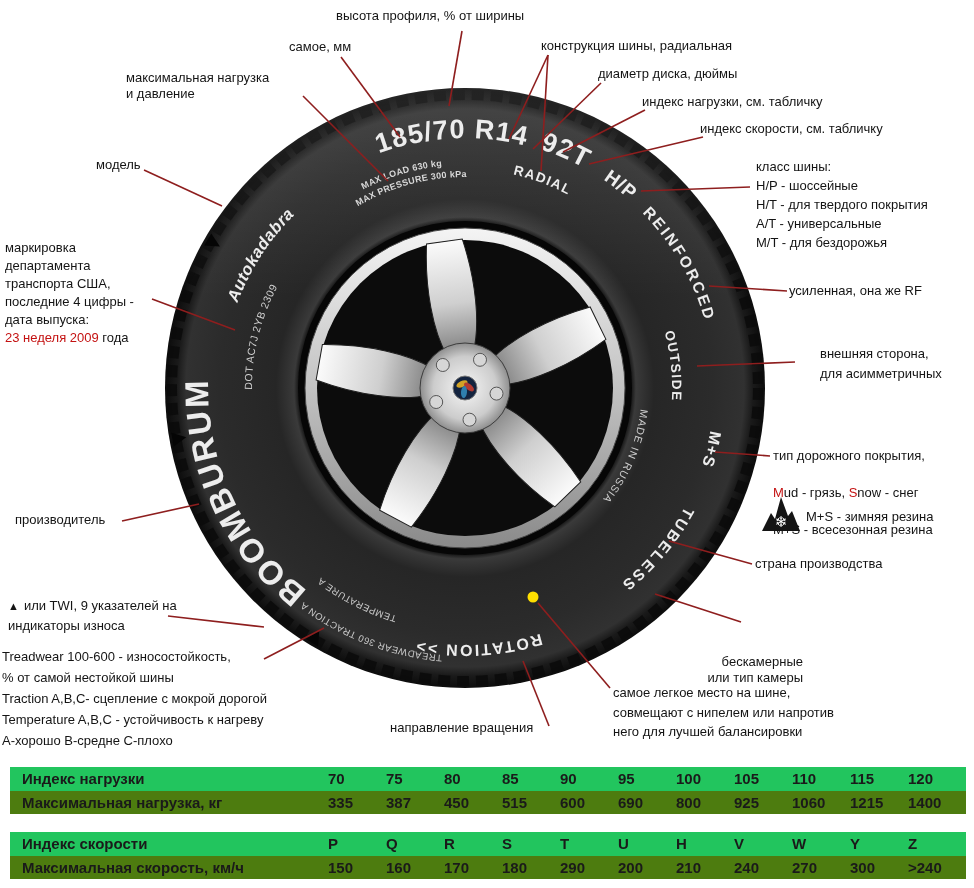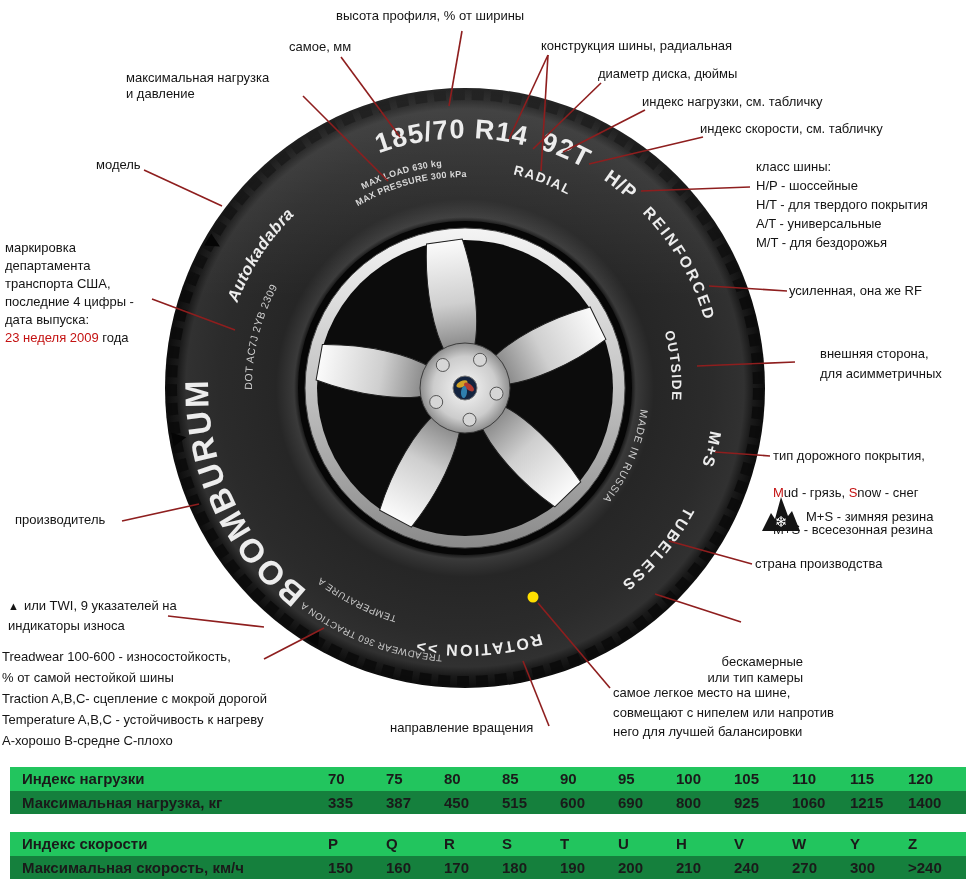--- a/index.html
+++ b/index.html
@@ -7,21 +7,21 @@
          font-family:"Liberation Sans",sans-serif;}
   .lbl{position:absolute;font-size:13px;font-weight:400;color:#141414;
        white-space:pre-line;line-height:16px}
   .red{color:#c41212}
   .tri{font-size:11px;margin-right:5px;white-space:normal}
   svg.abs{position:absolute}
   .dtable{position:absolute;left:10px;width:956px}
   .trow{display:grid;grid-template-columns:318px repeat(11,1fr);align-items:center;
         height:23.5px;font-size:15px;font-weight:700;color:#1a1a1a}
   .trow.dark{background:#22c55e}
-  .trow.light{background:#15803d}
+  .trow.light{background:#4d7c0f}
   .tlabel{padding-left:12px;text-align:left}
   .tval{text-align:left}
 </style>
 </head>
 <body>
 
 <div class="stage">
 
   <svg id="tire-svg" class="abs" style="left:0;top:0" width="974" height="764" viewBox="0 0 974 764" xmlns="http://www.w3.org/2000/svg" xmlns:xlink="http://www.w3.org/1999/xlink">
     <defs id="tire-defs">
@@ -266,21 +266,21 @@
         <span class="tval">W</span>
         <span class="tval">Y</span>
         <span class="tval">Z</span>
       </div>
       <div class="trow light">
         <span class="tlabel">Максимальная скорость, км/ч</span>
         <span class="tval">150</span>
         <span class="tval">160</span>
         <span class="tval">170</span>
         <span class="tval">180</span>
-        <span class="tval">190</span>
+        <span class="tval">290</span>
         <span class="tval">200</span>
         <span class="tval">210</span>
         <span class="tval">240</span>
         <span class="tval">270</span>
         <span class="tval">300</span>
         <span class="tval">&gt;240</span>
       </div>
     </div>
 
 </div>

